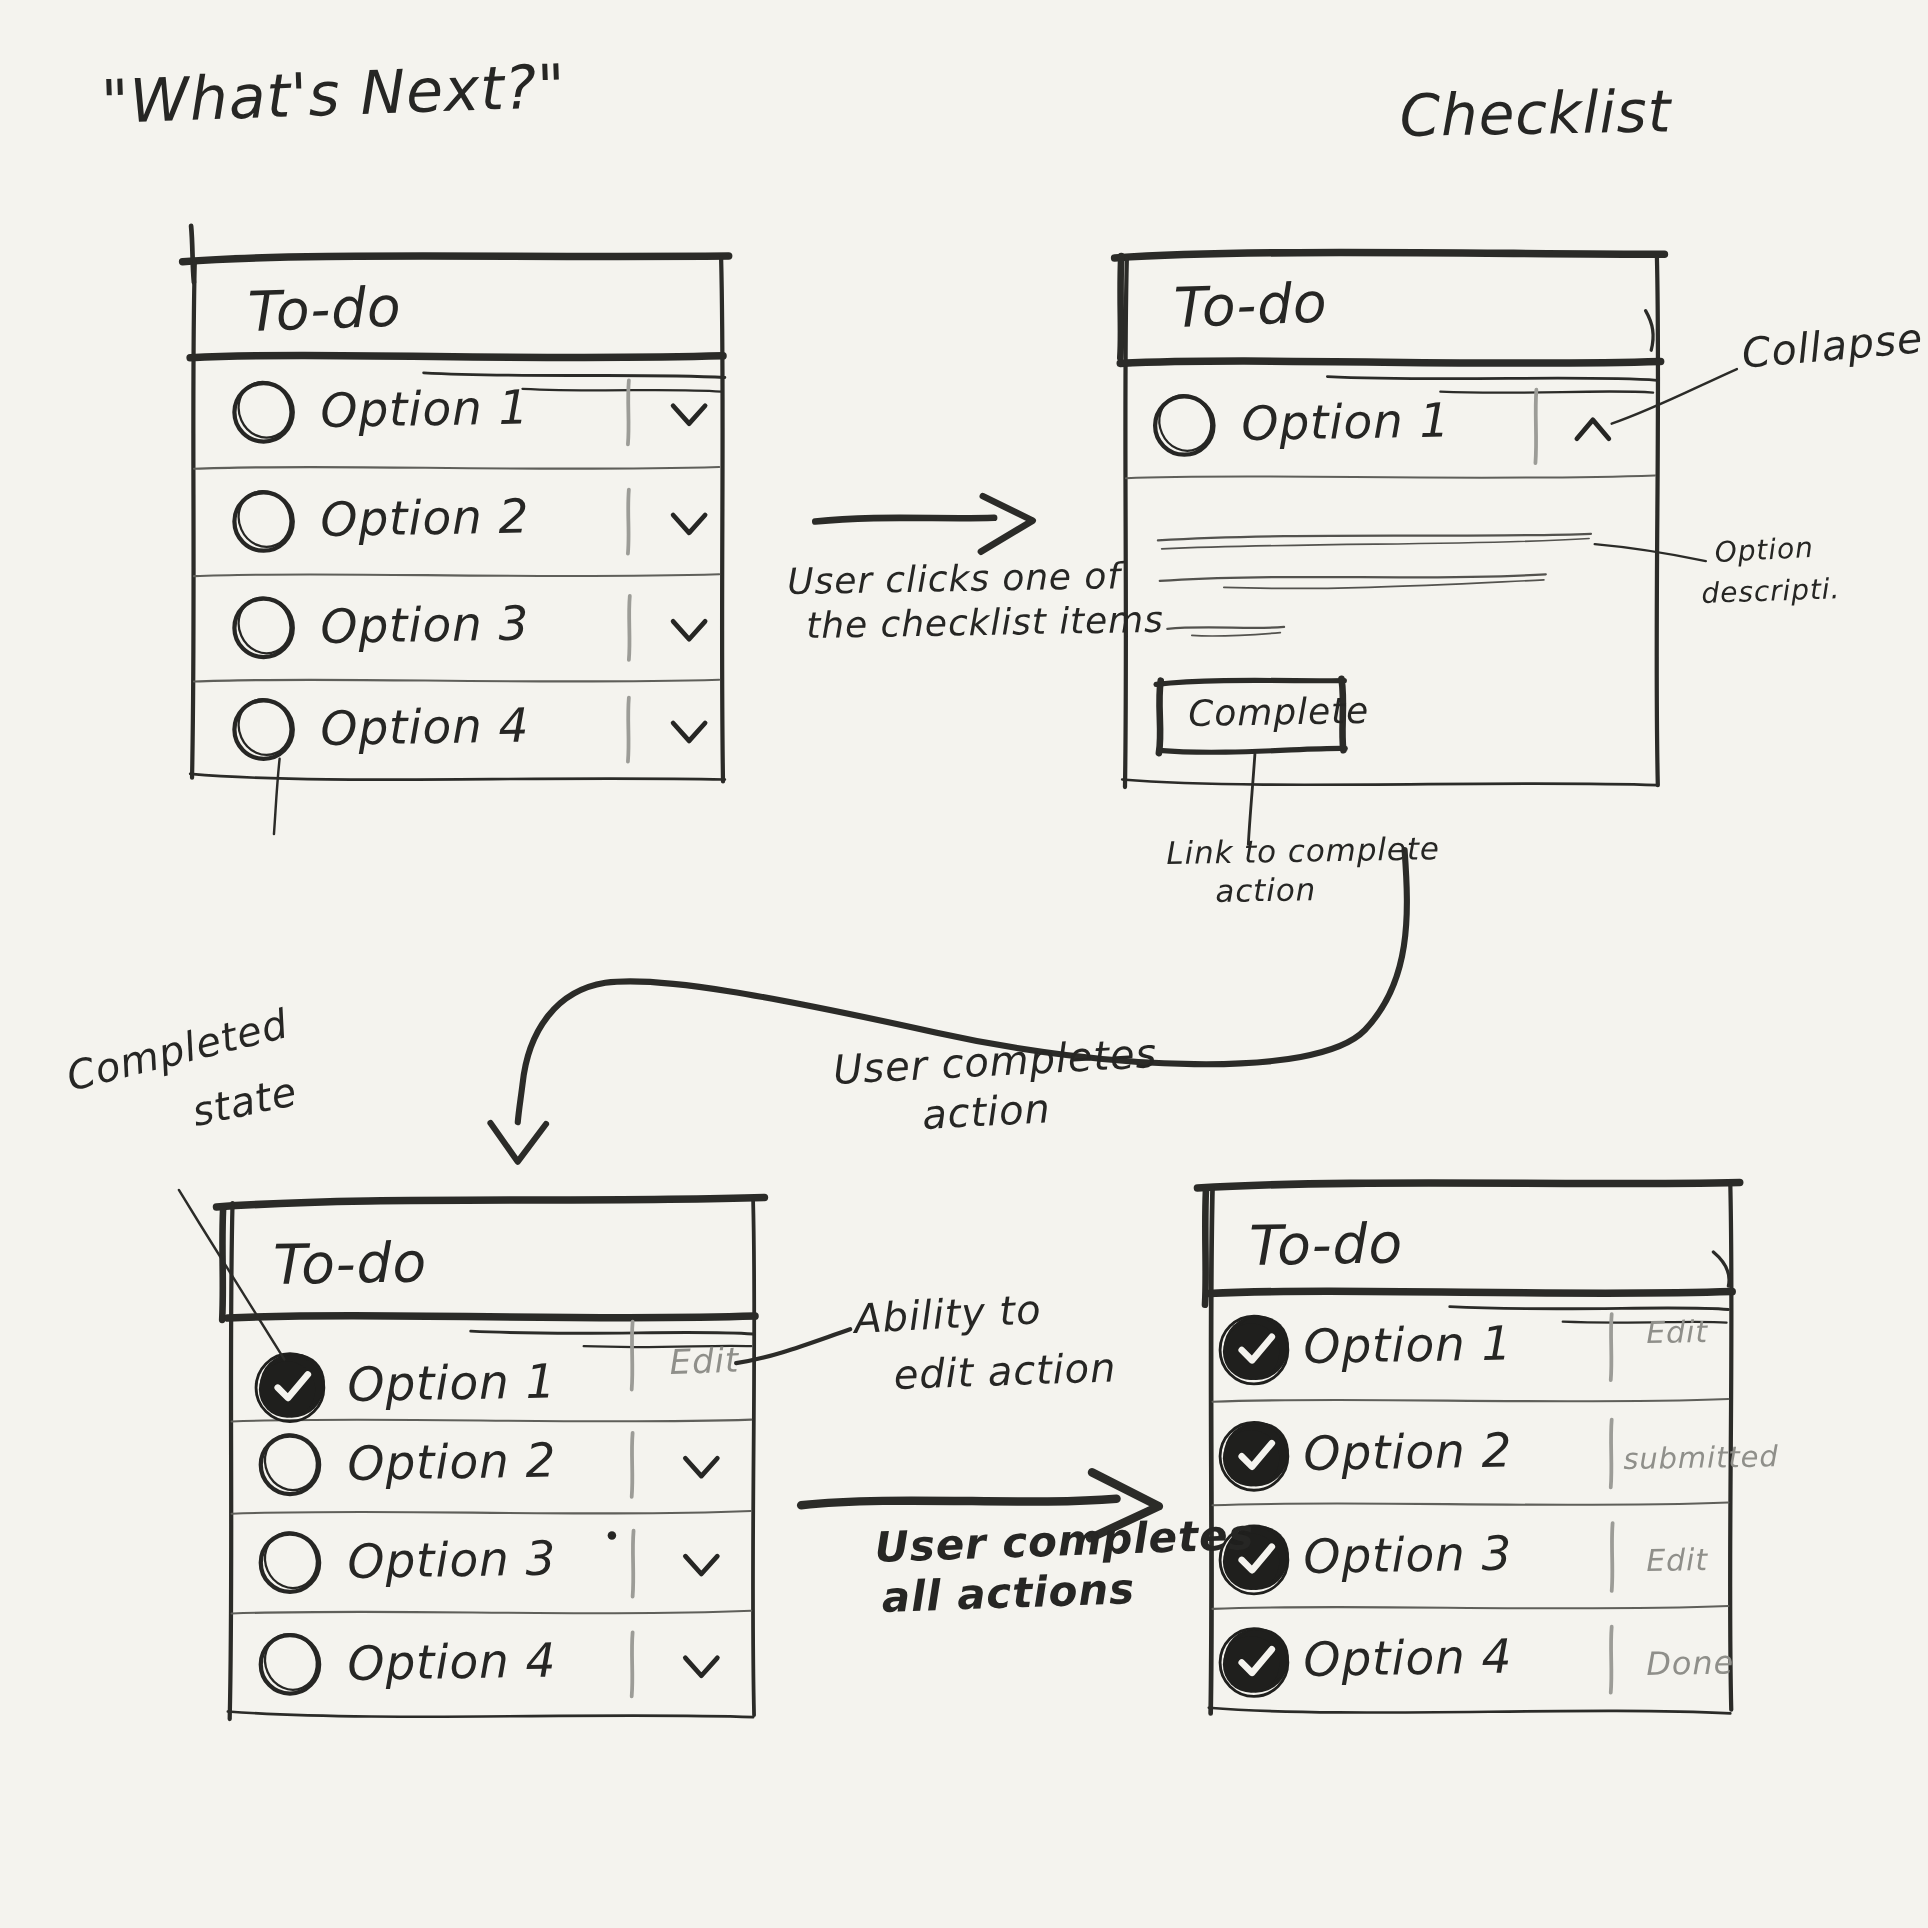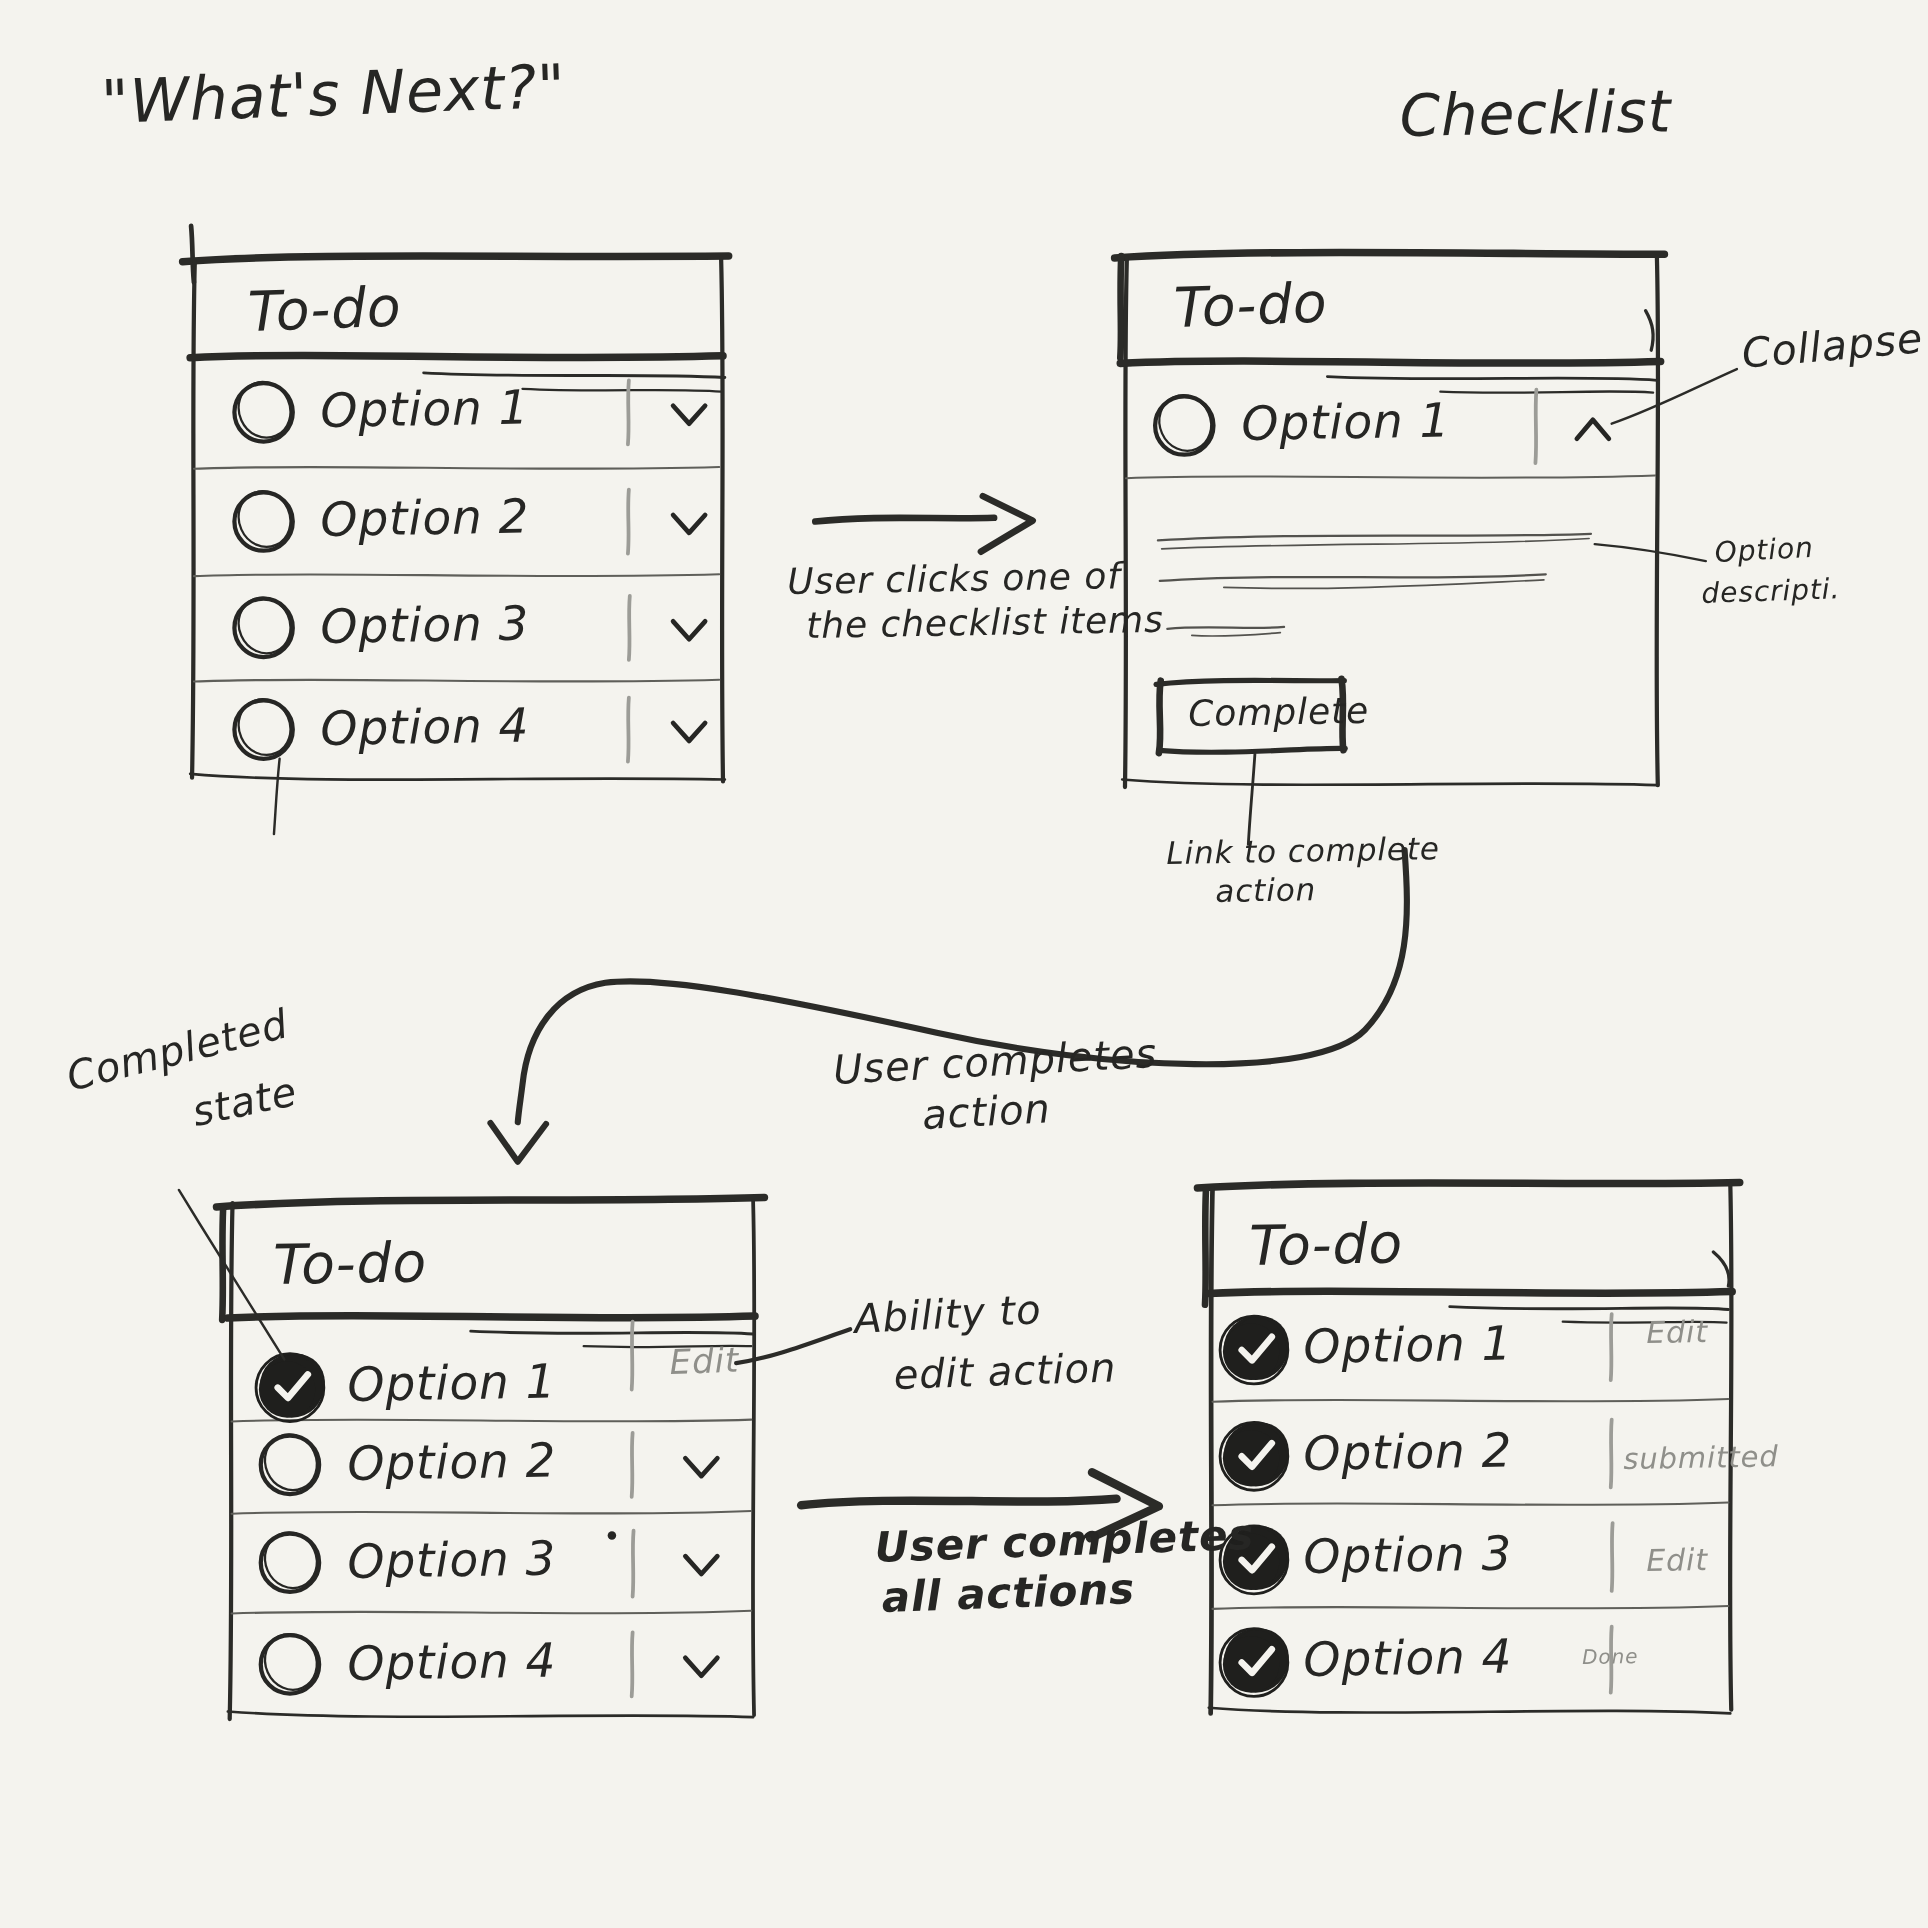--- a/index.html
+++ b/index.html
@@ -215,17 +215,17 @@
 
 <div>
   <span class="t" style="left:1249px;top:1215px;font-size:55px;transform:rotate(-1deg)">To-do</span>
   <span class="t" style="left:1303px;top:1320px;font-size:47px;transform:rotate(-1deg)">Option 1</span>
   <span class="t muted" style="left:1646px;top:1316px;font-size:30px;transform:rotate(-1deg)">Edit</span>
   <span class="t" style="left:1303px;top:1427px;font-size:47px;transform:rotate(-1deg)">Option 2</span>
   <span class="t muted" style="left:1623px;top:1443px;font-size:29px;transform:rotate(-1deg)">submitted</span>
   <span class="t" style="left:1303px;top:1530px;font-size:47px;transform:rotate(-1deg)">Option 3</span>
   <span class="t muted" style="left:1646px;top:1544px;font-size:30px;transform:rotate(-1deg)">Edit</span>
   <span class="t" style="left:1303px;top:1633px;font-size:47px;transform:rotate(-1deg)">Option 4</span>
-  <span class="t muted" style="left:1582px;top:1646px;font-size:20px;transform:rotate(-1deg)">Done</span>
+  <span class="t muted" style="left:1646px;top:1646px;font-size:32px;transform:rotate(-1deg)">Done</span>
 </div>
 
 </div>
 
 
 </body></html>

